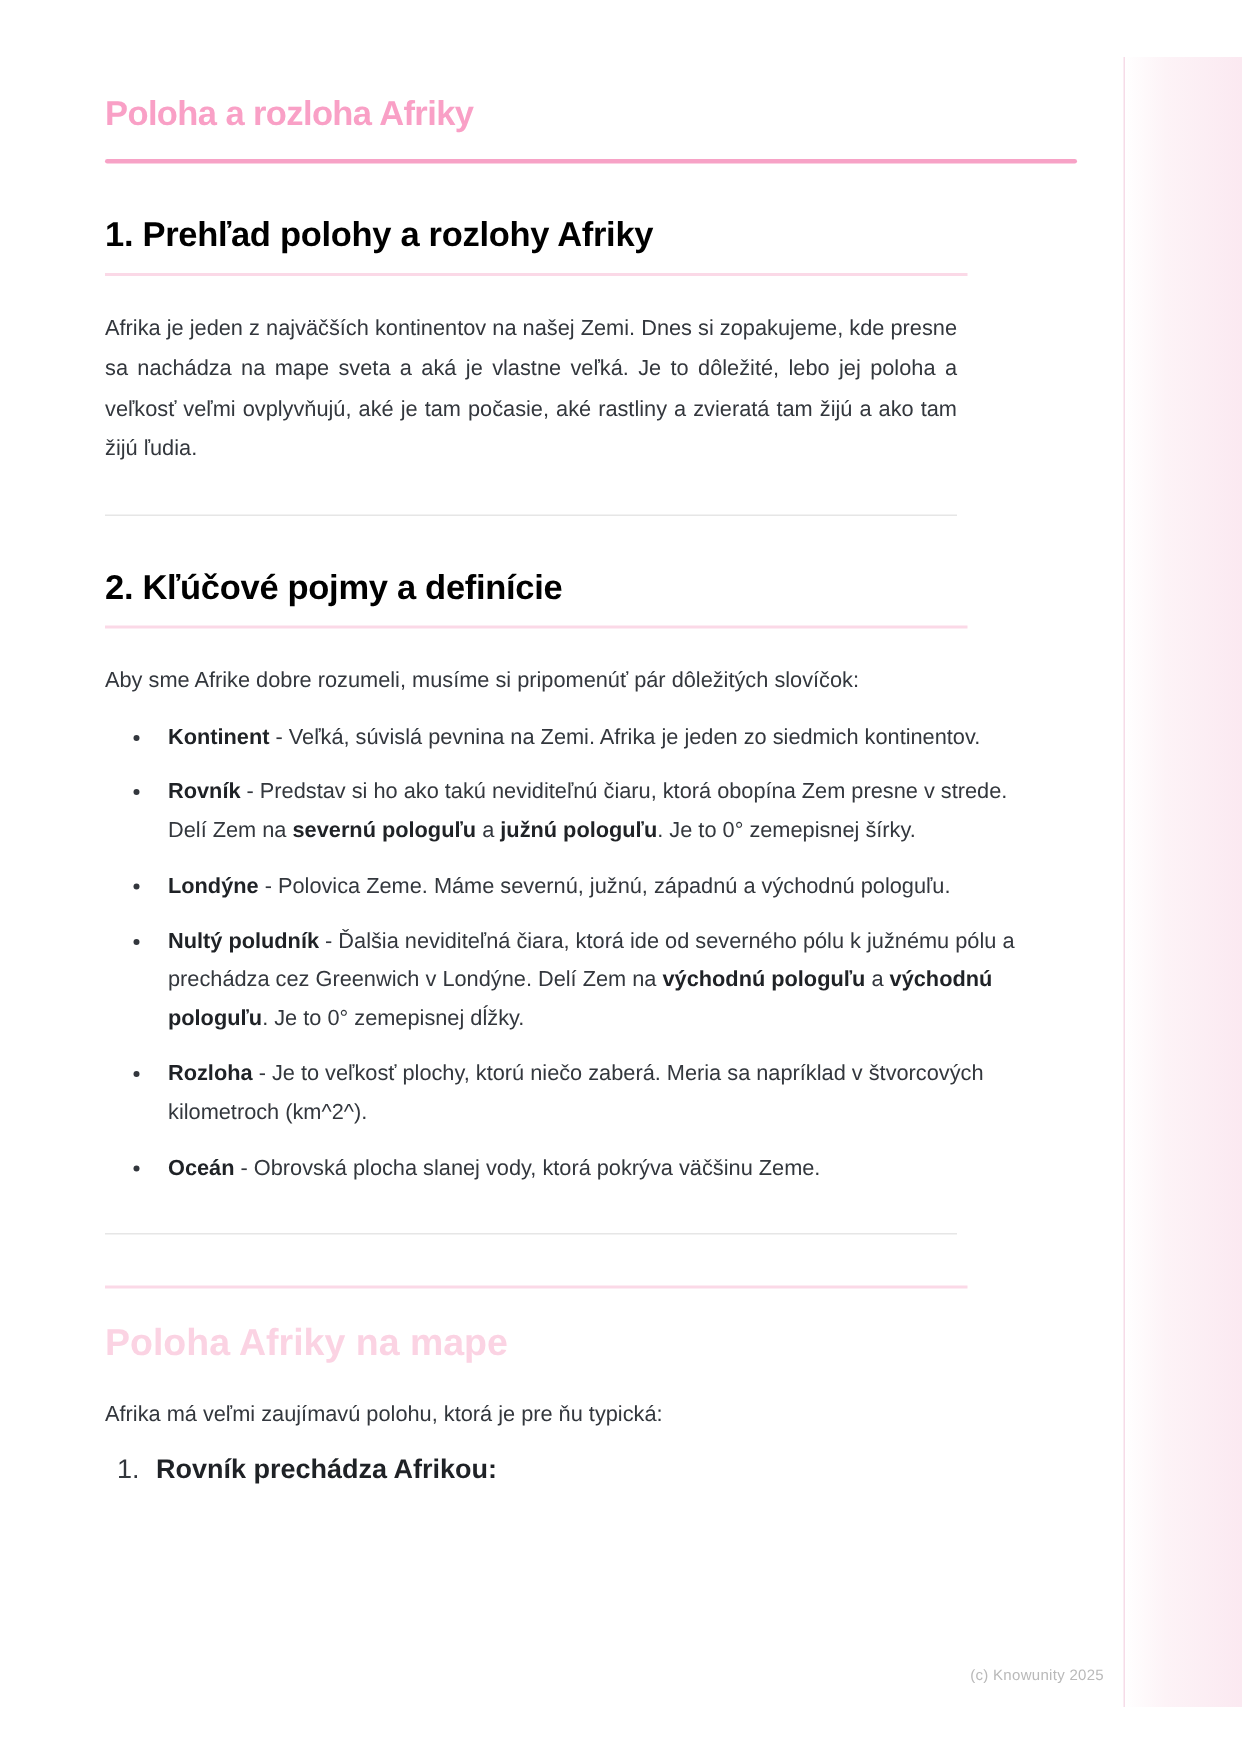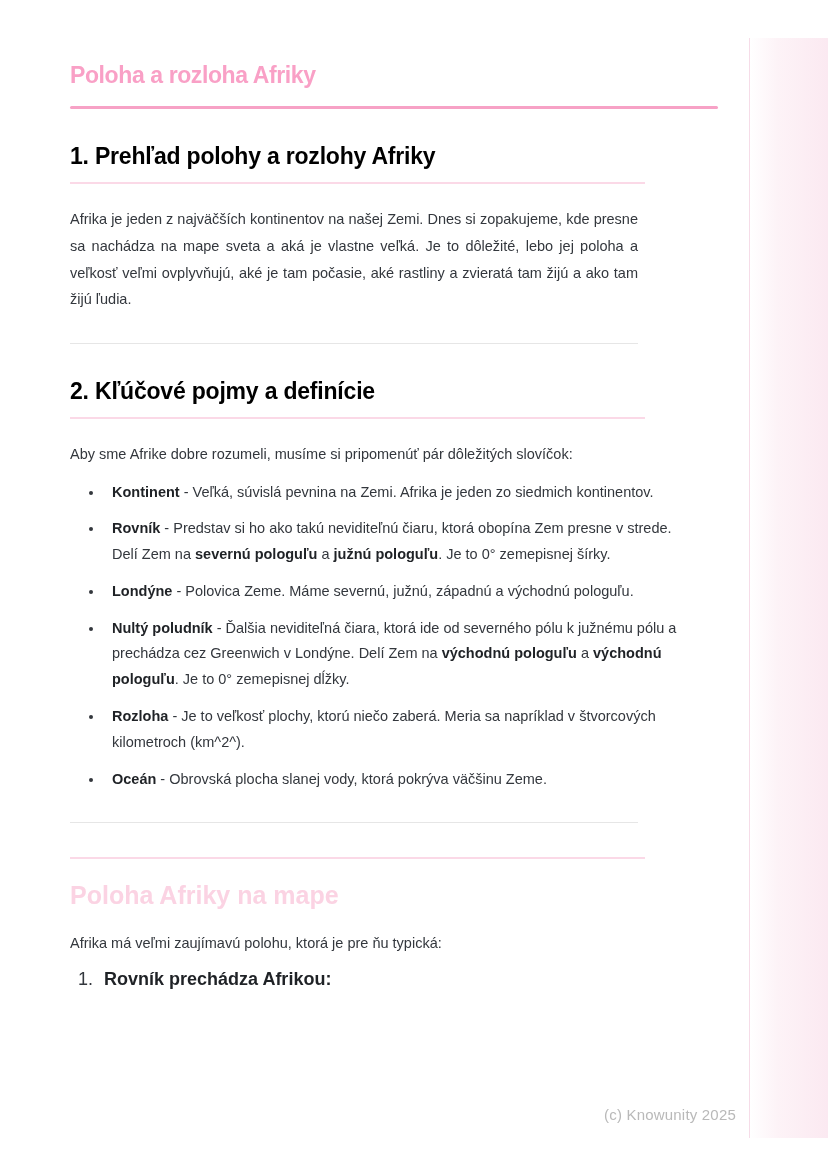--- a/index.html
+++ b/index.html
@@ -109,21 +109,21 @@
   h3.sub-title {
     font-size: 25px;
     font-weight: bold;
     color: #fbd3e3;
     margin: 0 0 20px 0;
   }
   .footer-note {
     position: absolute;
     right: 92px;
     bottom: 48px;
-    font-size: 15px;
+    font-size: 10px;
     color: #b9b9b9;
     letter-spacing: 0.2px;
   }
   .mt-intro { margin-bottom: 20px; }
 </style>
 </head>
 <body>
 
 <div class="page">
 

